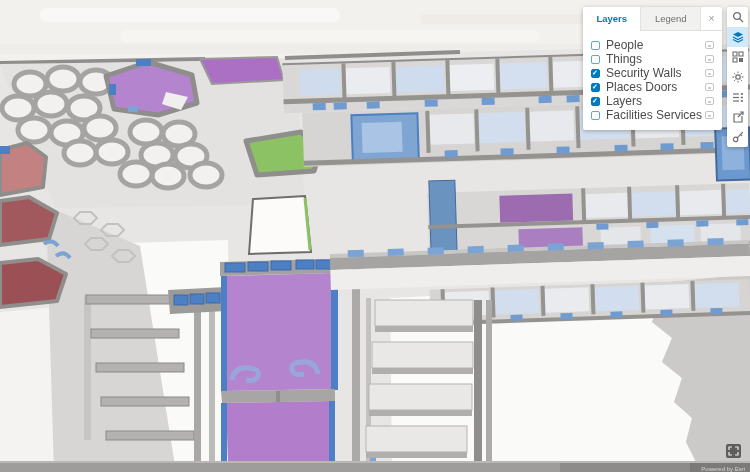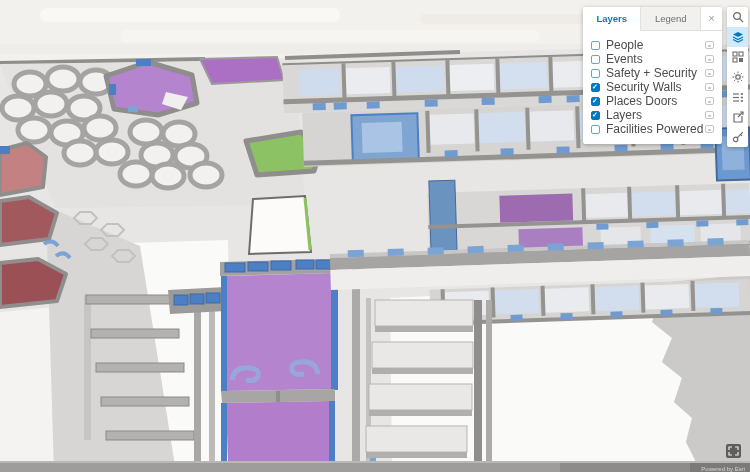--- a/index.html
+++ b/index.html
@@ -367,46 +367,41 @@
     <div class="close">×</div>
   </div>
   <div class="rows">
     <div class="layer-row">
       <span class="cb"></span>
       <span class="lbl">People</span>
       <span class="opt"></span>
     </div>
     <div class="layer-row">
       <span class="cb"></span>
-      <span class="lbl">Events</span>
-      <span class="opt"></span>
-    </div>
-    <div class="layer-row">
-      <span class="cb"></span>
-      <span class="lbl">Safety + Security</span>
+      <span class="lbl">Things</span>
       <span class="opt"></span>
     </div>
     <div class="layer-row">
       <span class="cb checked"></span>
       <span class="lbl">Security Walls</span>
       <span class="opt"></span>
     </div>
     <div class="layer-row">
       <span class="cb checked"></span>
       <span class="lbl">Places Doors</span>
       <span class="opt"></span>
     </div>
     <div class="layer-row">
       <span class="cb checked"></span>
       <span class="lbl">Layers</span>
       <span class="opt"></span>
     </div>
     <div class="layer-row">
       <span class="cb"></span>
-      <span class="lbl">Facilities Powered</span>
+      <span class="lbl">Facilities Services</span>
       <span class="opt"></span>
     </div>
   </div>
 </div>
 
 <div class="toolbar">
   <div class="tbtn">
     <svg width="12" height="12" viewBox="0 0 12 12">
       <circle cx="5" cy="5" r="3.4" fill="none" stroke="#6E6E6E" stroke-width="1.3"></circle>
       <line x1="7.6" y1="7.6" x2="11" y2="11" stroke="#6E6E6E" stroke-width="1.3"></line>

